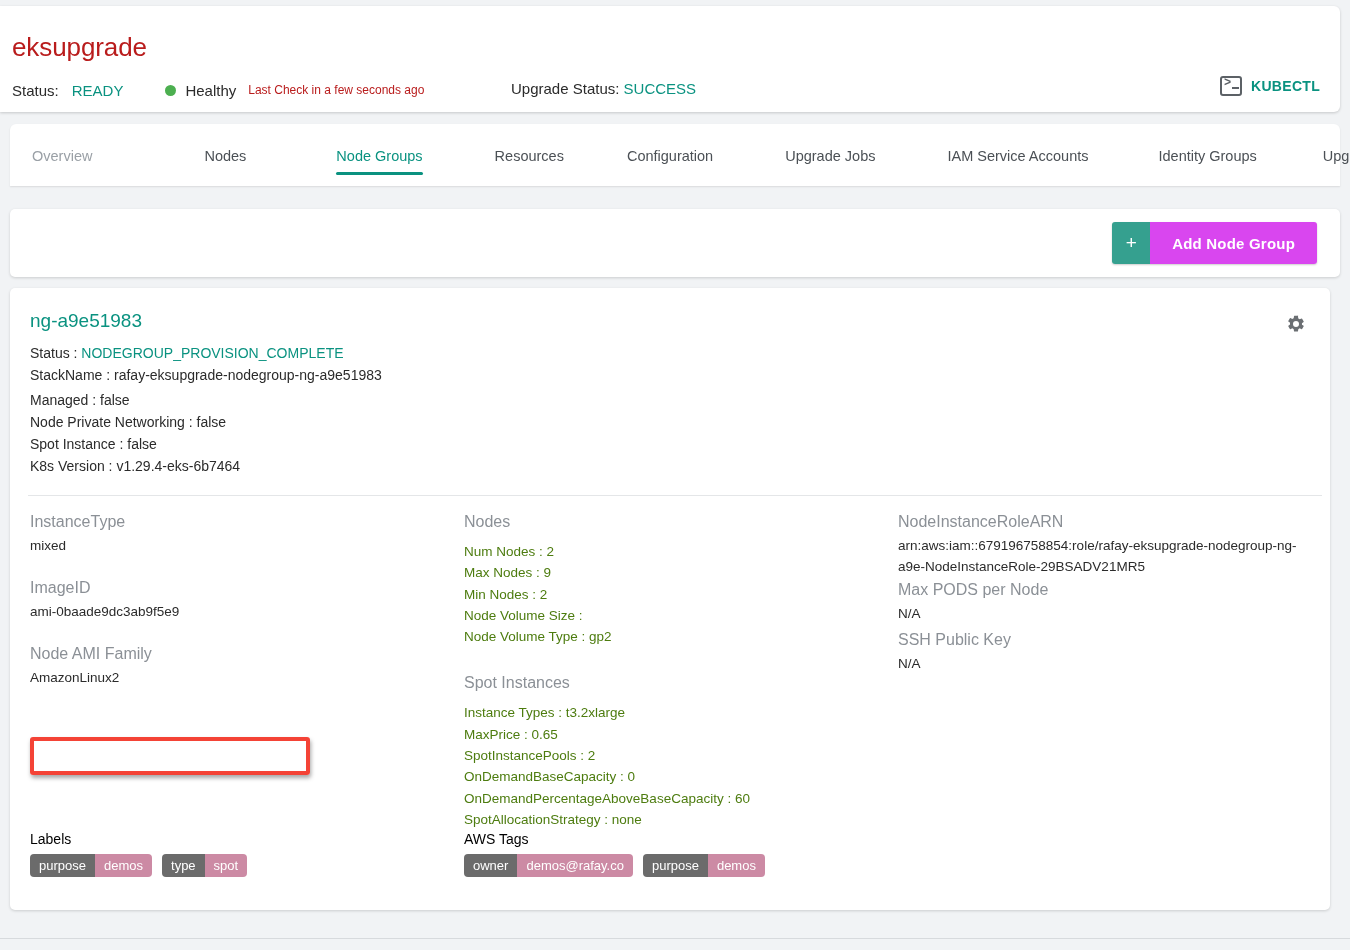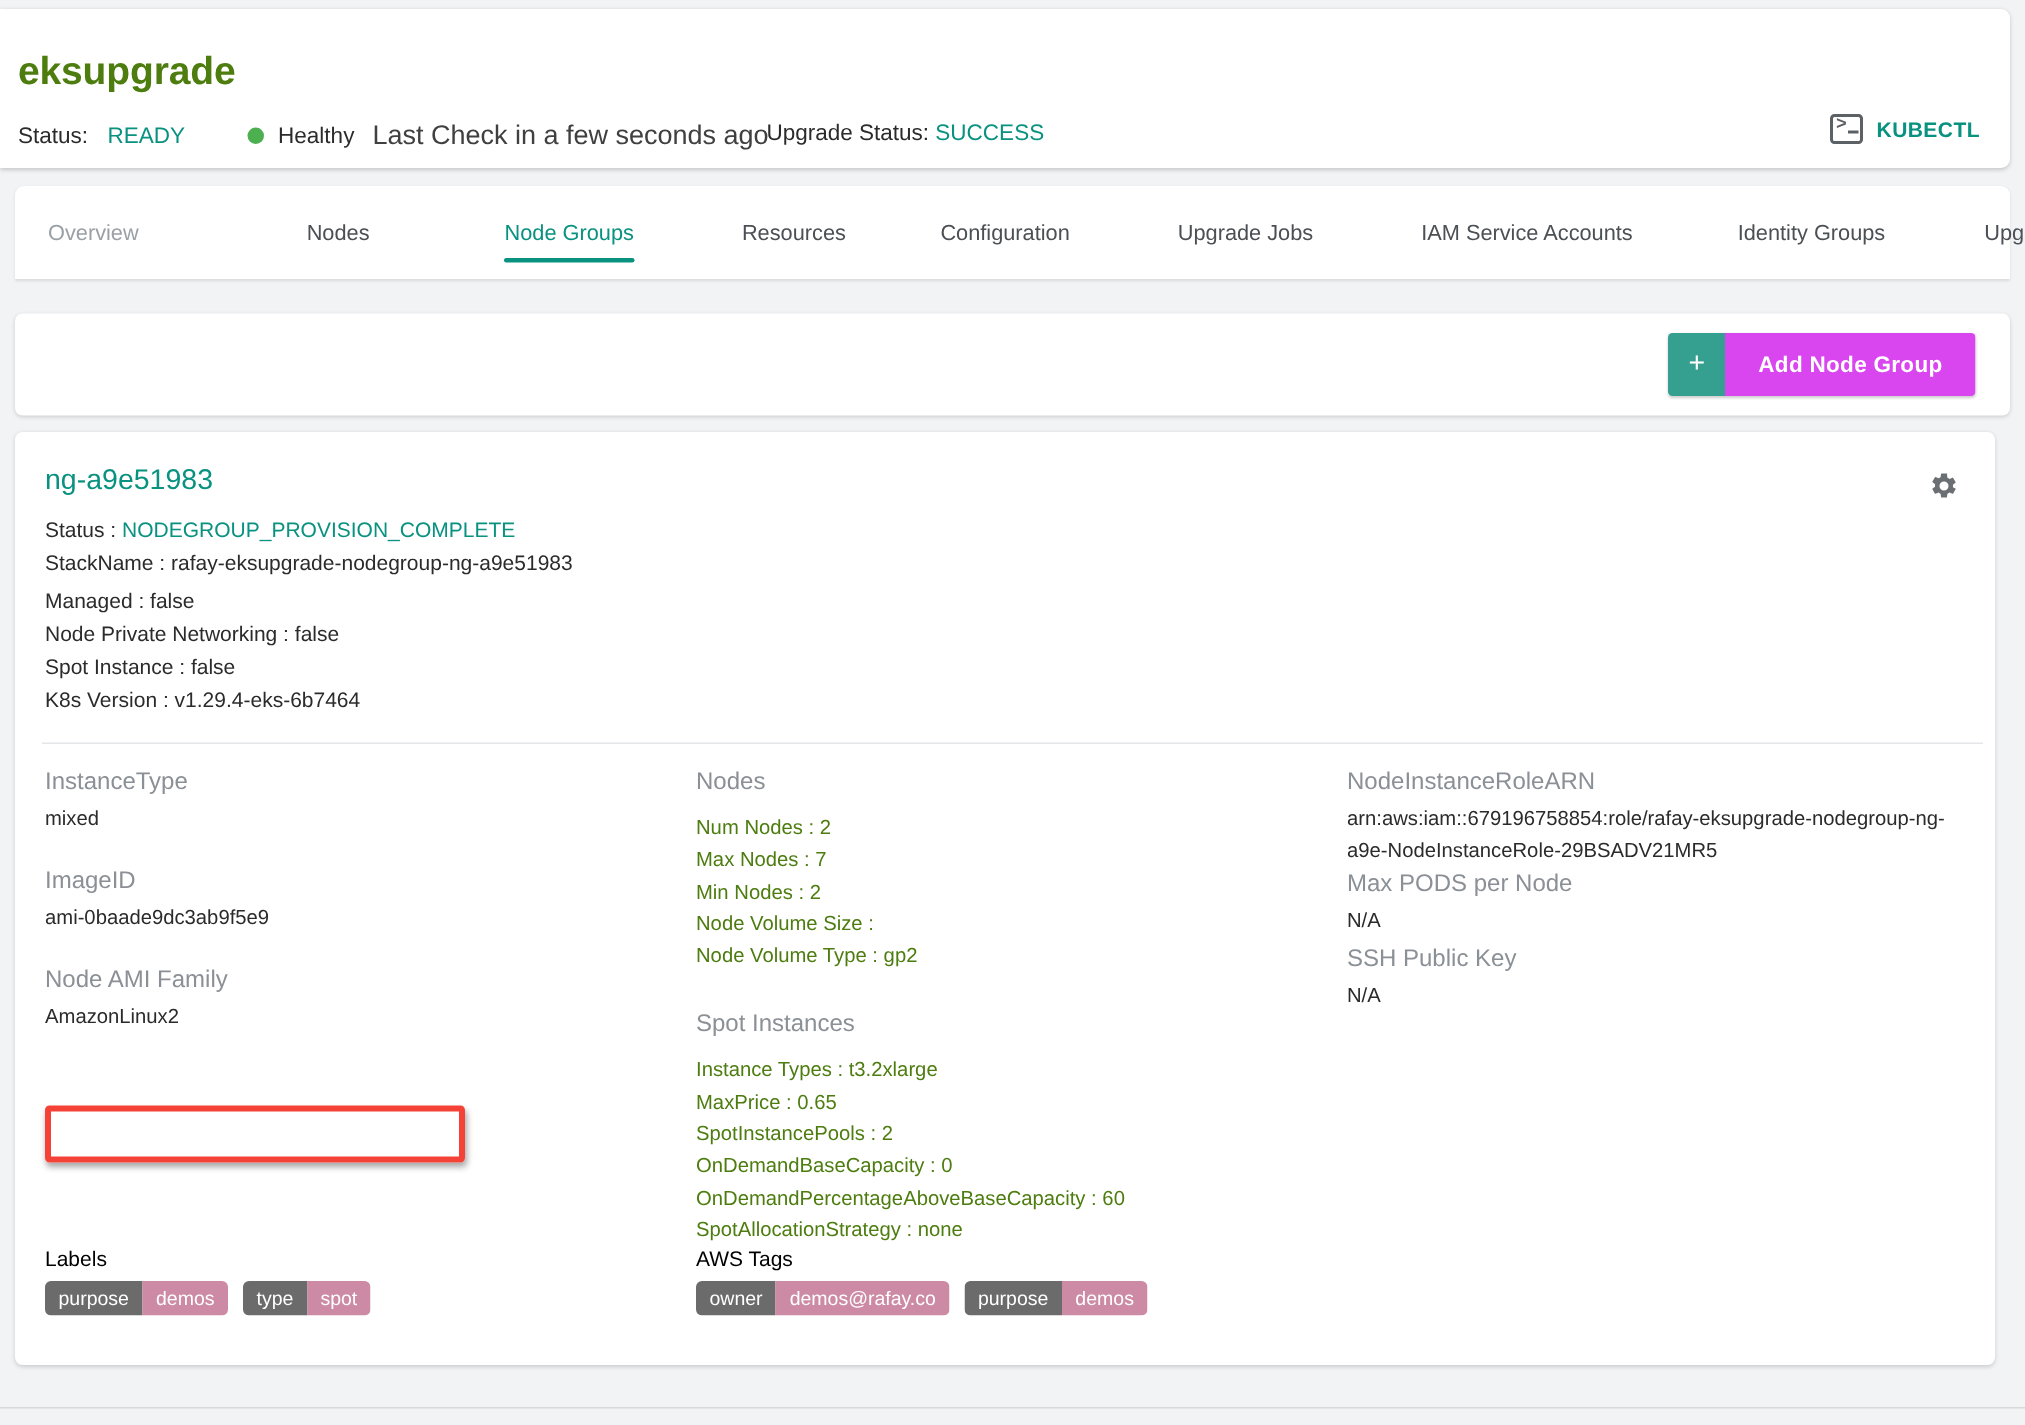--- a/index.html
+++ b/index.html
@@ -29,22 +29,22 @@
     width: 1340px;
     height: 106px;
     background: #ffffff;
     border-radius: 0 6px 6px 0;
     box-shadow: 0 1px 3px rgba(0,0,0,0.18);
   }
   .cluster-title {
     position: absolute;
     left: 12px; top: 26px;
     font-size: 26px;
-    color: #4d7c0f;
-    font-weight: 700;
+    color: #b91c1c;
+    font-weight: 400;
     letter-spacing: -0.1px;
     text-align: right;
   }
   .status-row {
     position: absolute;
     left: 12px; top: 72px;
     height: 24px;
     display: flex;
     align-items: center;
     white-space: nowrap;
@@ -69,22 +69,22 @@
     background: #4caf50;
     display: inline-block;
   }
   .health-text {
     font-size: 15px;
     color: #2b2b2b;
     margin-left: 9px;
     font-weight: 500;
   }
   .last-check {
-    font-size: 18px;
-    color: #404040;
+    font-size: 12px;
+    color: #b91c1c;
     margin-left: 12px;
   }
   .upgrade-status {
     position: absolute;
     left: 511px; top: 74px;
     font-size: 15px;
     color: #2b2b2b;
     white-space: nowrap;
   }
   .upgrade-status .val { color: #0a9280; }
@@ -459,21 +459,21 @@
         <div class="grp-value">ami-0baade9dc3ab9f5e9</div>
 
         <div class="grp-title tight">Node AMI Family</div>
         <div class="grp-value">AmazonLinux2</div>
       </div>
 
       <div class="col col-2">
         <div class="grp-title">Nodes</div>
         <div class="blk" id="nodes-rows">
             <div class="kv">Num Nodes : 2</div>
-            <div class="kv">Max Nodes : 7</div>
+            <div class="kv">Max Nodes : 9</div>
             <div class="kv">Min Nodes : 2</div>
             <div class="kv">Node Volume Size :</div>
             <div class="kv">Node Volume Type :  gp2</div>
           </div>
         <div class="grp-title">Spot Instances</div>
         <div id="spot-rows">
             <div class="kv">Instance Types :  t3.2xlarge</div>
             <div class="kv">MaxPrice :  0.65</div>
             <div class="kv">SpotInstancePools :  2</div>
             <div class="kv">OnDemandBaseCapacity :  0</div>

